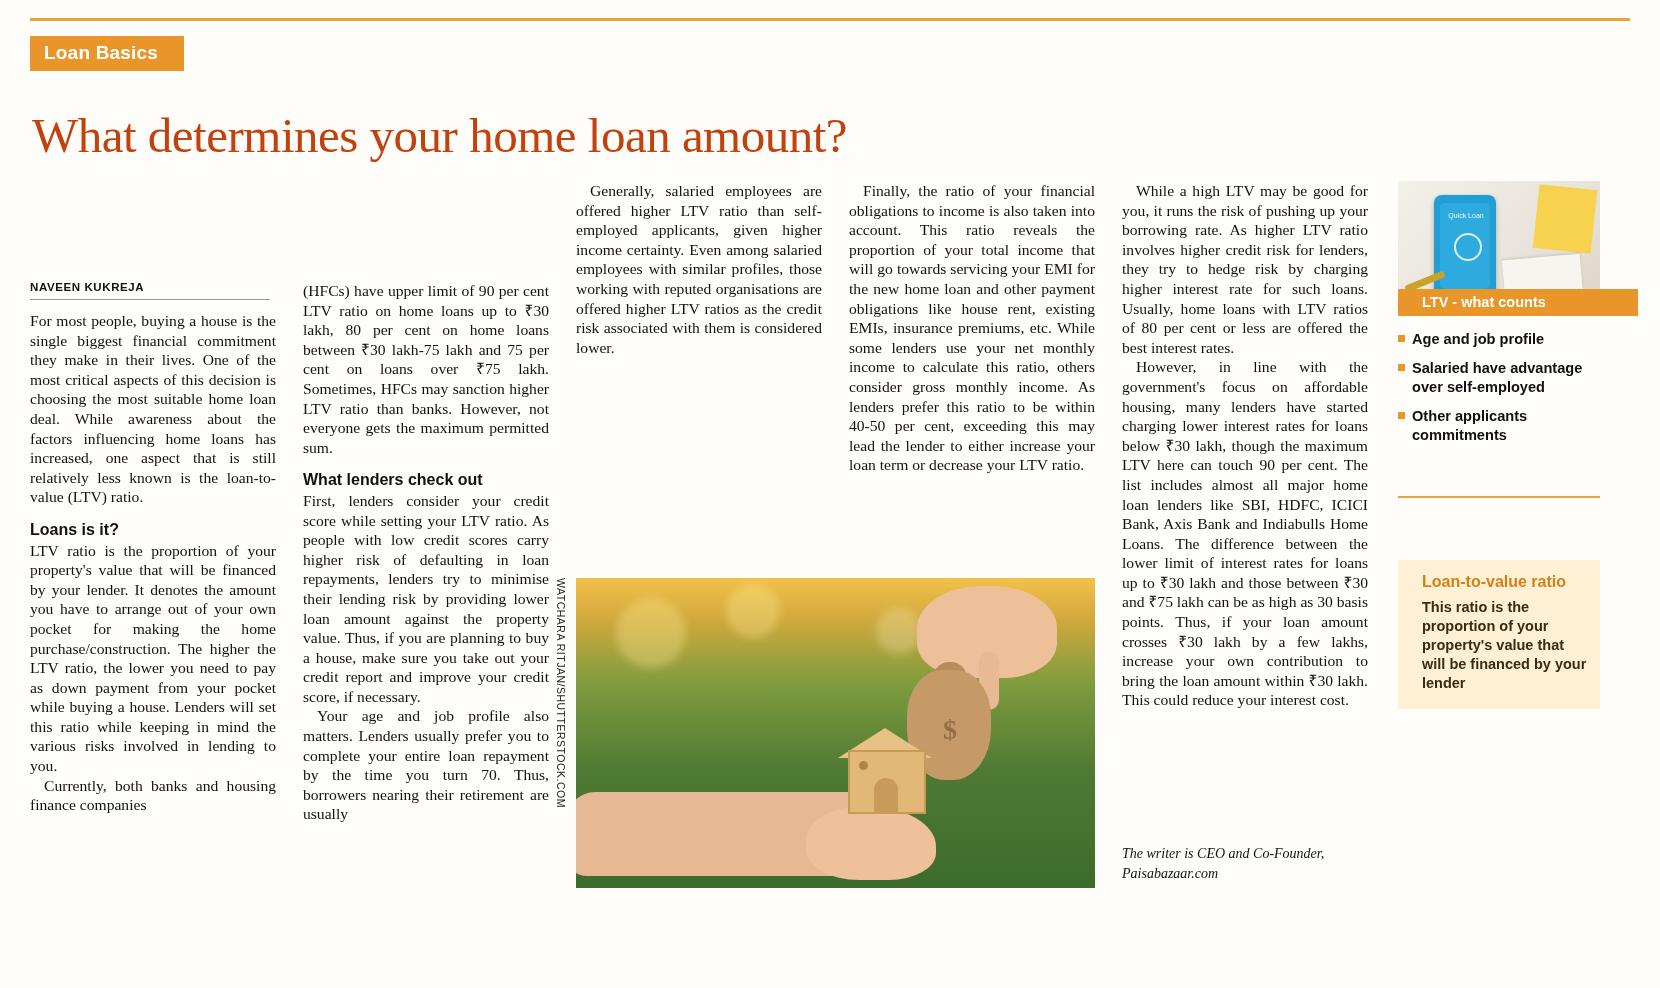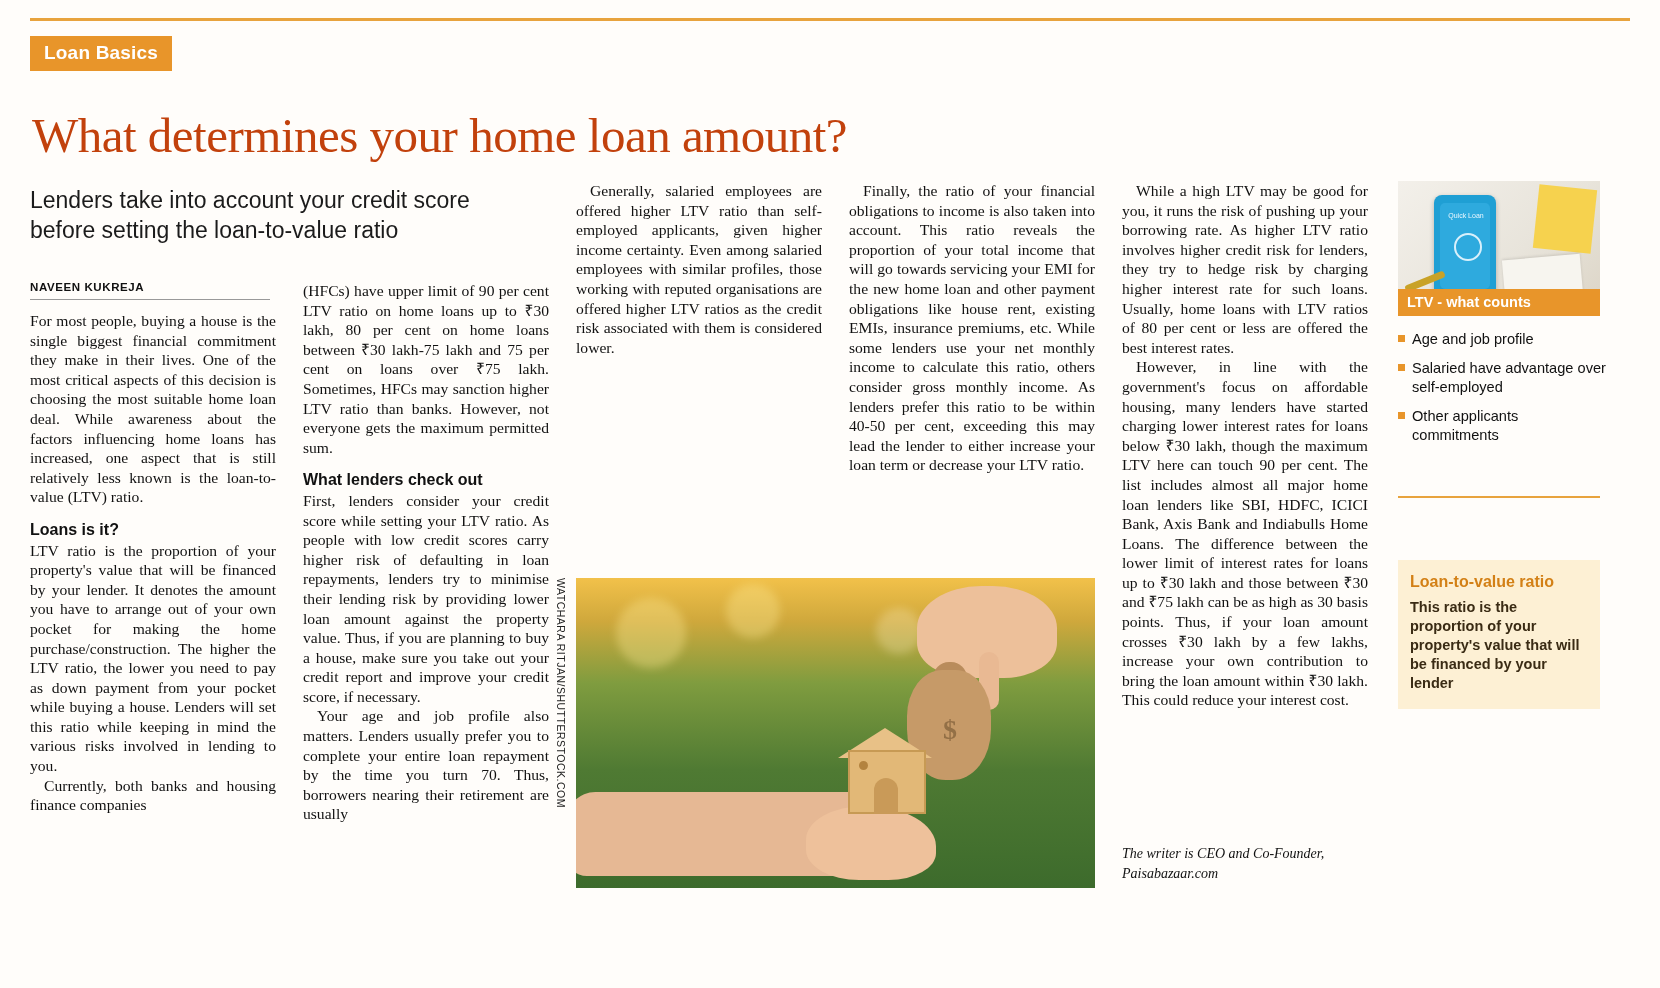--- a/index.html
+++ b/index.html
@@ -30,21 +30,21 @@
     background: #e8a33d;
   }
   .kicker {
     position: absolute;
     left: 30px; top: 36px;
     background: #e8952a;
     color: #ffffff;
     font-family: "Liberation Sans", sans-serif;
     font-weight: bold;
     font-size: 19px;
-    padding: 6px 14px 7px 14px;
+    padding: 6px 26px 7px 14px;
     letter-spacing: 0.2px;
   }
   .headline {
     position: absolute;
     left: 32px; top: 70px;
     width: 1560px;
     font-family: "Liberation Serif", serif;
     font-size: 49px;
     line-height: 66px;
     letter-spacing: -0.5px;
@@ -267,62 +267,63 @@
     position: absolute;
     left: 6px; bottom: 16px;
     width: 42px; height: 7px;
     background: #c9a227;
     transform: rotate(-22deg);
     border-radius: 3px;
   }
   .rail-caption {
     position: absolute;
     left: 1398px; top: 289px;
-    width: 202px;
+    width: 240px;
     background: #e8952a;
     color: #fff;
     font-family: "Liberation Sans", sans-serif;
     font-weight: bold;
     font-size: 14.5px;
-    padding: 5px 9px 6px 9px;
+    padding: 5px 9px 6px 24px;
     box-sizing: border-box;
   }
   .rail-list {
     position: absolute;
     left: 1398px; top: 330px;
     width: 210px;
     font-family: "Liberation Sans", sans-serif;
     font-size: 14.6px;
     line-height: 19px;
     color: #111;
   }
   .rail-list .item {
     position: relative;
     padding-left: 14px;
     margin-bottom: 10px;
+    font-weight: bold;
   }
   .rail-list .item:before {
     content: "";
     position: absolute;
     left: 0; top: 5px;
     width: 7px; height: 7px;
     background: #e8952a;
   }
   .rail-rule {
     position: absolute;
     left: 1398px; top: 496px;
     width: 202px; height: 2px;
     background: #e8a33d;
   }
   .callout {
     position: absolute;
     left: 1398px; top: 560px;
     width: 202px;
     background: #fdf0d4;
-    padding: 12px 12px 16px 12px;
+    padding: 12px 12px 16px 24px;
     box-sizing: border-box;
   }
   .callout h4 {
     margin: 0 0 6px 0;
     font-family: "Liberation Sans", sans-serif;
     font-size: 16px;
     font-weight: bold;
     color: #d38016;
     line-height: 20px;
   }
@@ -348,21 +349,20 @@
 <body>
 
 <div class="page">
 
   <div class="top-rule"></div>
 
   <div class="kicker">Loan Basics</div>
 
   <h1 class="headline">What determines your home loan amount?</h1>
 
-  <div class="standfirst">Lenders take into account your credit score before setting the loan-to-value ratio</div>
 
   <div class="byline">NAVEEN KUKREJA</div>
 
   <div class="col" id="col1">
     <p class="first">For most people, buying a house is the single biggest financial commitment they make in their lives. One of the most critical aspects of this decision is choosing the most suitable home loan deal. While awareness about the factors influencing home loans has increased, one aspect that is still relatively less known is the loan-to-value (LTV) ratio.</p>
     <h3>Loans is it?</h3>
     <p class="first">LTV ratio is the proportion of your property's value that will be financed by your lender. It denotes the amount you have to arrange out of your own pocket for making the home purchase/construction. The higher the LTV ratio, the lower you need to pay as down payment from your pocket while buying a house. Lenders will set this ratio while keeping in mind the various risks involved in lending to you.</p>
     <p>Currently, both banks and housing finance companies</p>
   </div>
 

